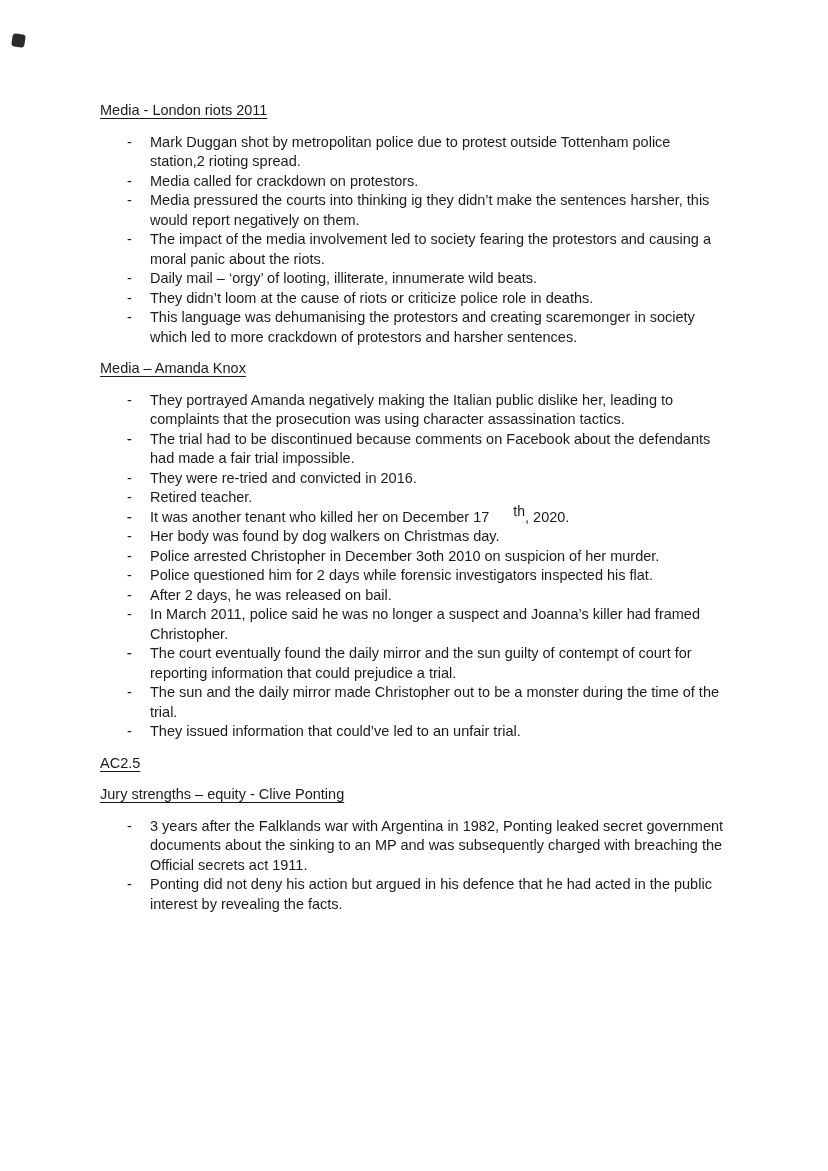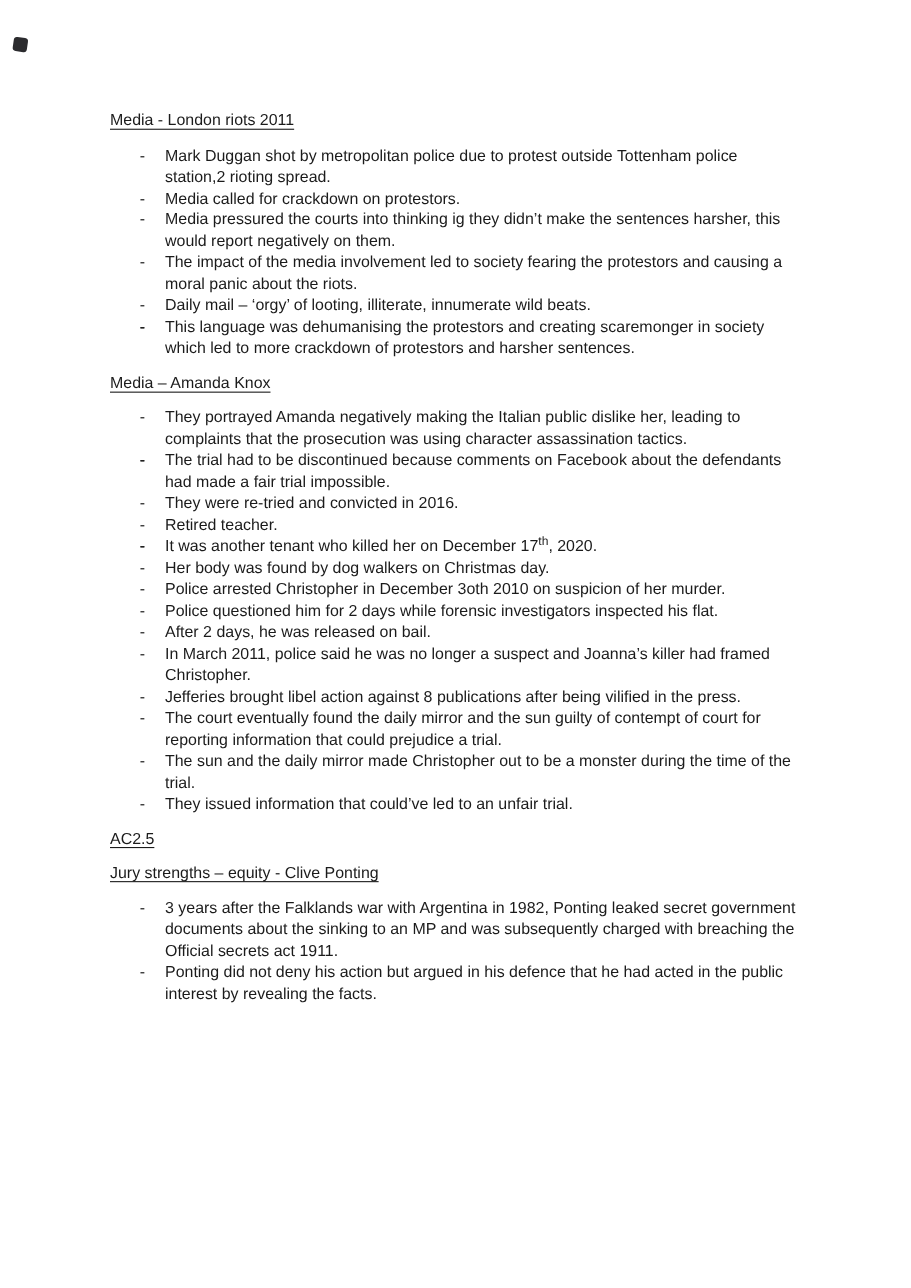--- a/index.html
+++ b/index.html
@@ -46,40 +46,41 @@
     position: relative;
     padding-left: 50px;
     margin: 0;
   }
   ul.bullets .dash {
     position: absolute;
     left: 27px;
     top: 0;
   }
   sup {
-    font-size: 11px;
+    font-size: 14px;
     line-height: 0;
     vertical-align: super;
+    margin-left: 24px;
   }
 </style>
 </head>
 <body>
 
 <div class="page">
   <div class="smudge"></div>
 
   <section>
     <h2 class="heading">Media - London riots 2011</h2>
     <ul class="bullets">
       <li><span class="dash">-</span><span>Mark Duggan shot by metropolitan police due to protest outside Tottenham police station,2 rioting spread.</span></li>
       <li><span class="dash">-</span><span>Media called for crackdown on protestors.</span></li>
       <li><span class="dash">-</span><span>Media pressured the courts into thinking ig they didn’t make the sentences harsher, this would report negatively on them.</span></li>
       <li><span class="dash">-</span><span>The impact of the media involvement led to society fearing the protestors and causing a moral panic about the riots.</span></li>
       <li><span class="dash">-</span><span>Daily mail – ‘orgy’ of looting, illiterate, innumerate wild beats.</span></li>
-      <li><span class="dash">-</span></li>
+      <li><span class="dash">-</span><span>They didn’t loom at the cause of riots or criticize police role in deaths.</span></li>
       <li><span class="dash">-</span><span>This language was dehumanising the protestors and creating scaremonger in society which led to more crackdown of protestors and harsher sentences.</span></li>
     </ul>
   </section>
 
   <section>
     <h2 class="heading">Media – Amanda Knox</h2>
     <ul class="bullets">
       <li><span class="dash">-</span><span>They portrayed Amanda negatively making the Italian public dislike her, leading to complaints that the prosecution was using character assassination tactics.</span></li>
     </ul>
   </section>
@@ -95,21 +96,21 @@
   <section>
     <ul class="bullets">
       <li><span class="dash">-</span><span>Retired teacher.</span></li>
       <li><span class="dash">-</span></li>
       <li><span class="dash">-</span><span><span>It was another tenant who killed her on December 17</span><sup>th</sup><span>, 2020.</span></span></li>
       <li><span class="dash">-</span><span>Her body was found by dog walkers on Christmas day.</span></li>
       <li><span class="dash">-</span><span>Police arrested Christopher in December 3oth 2010 on suspicion of her murder.</span></li>
       <li><span class="dash">-</span><span>Police questioned him for 2 days while forensic investigators inspected his flat.</span></li>
       <li><span class="dash">-</span><span>After 2 days, he was released on bail.</span></li>
       <li><span class="dash">-</span><span>In March 2011, police said he was no longer a suspect and Joanna’s killer had framed Christopher.</span></li>
-      <li><span class="dash">-</span><span>Jefferies brought libel action against 8 publications after being vilified in the press.</span></li>
+      <li><span class="dash">-</span></li>
       <li><span class="dash">-</span><span>The court eventually found the daily mirror and the sun guilty of contempt of court for reporting information that could prejudice a trial.</span></li>
       <li><span class="dash">-</span><span>The sun and the daily mirror made Christopher out to be a monster during the time of the trial.</span></li>
       <li><span class="dash">-</span><span>They issued information that could’ve led to an unfair trial.</span></li>
     </ul>
   </section>
 
   <section>
     <h2 class="heading">AC2.5</h2>
   </section>
 

